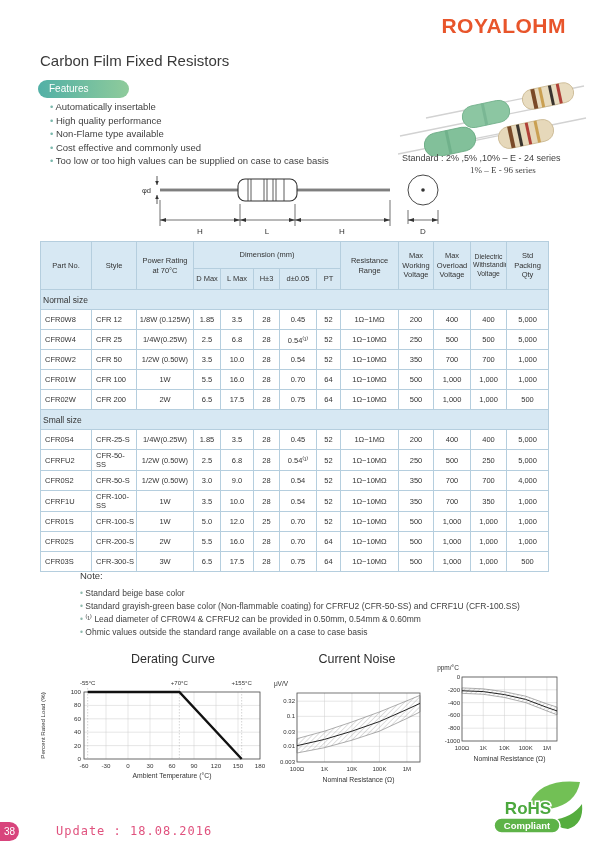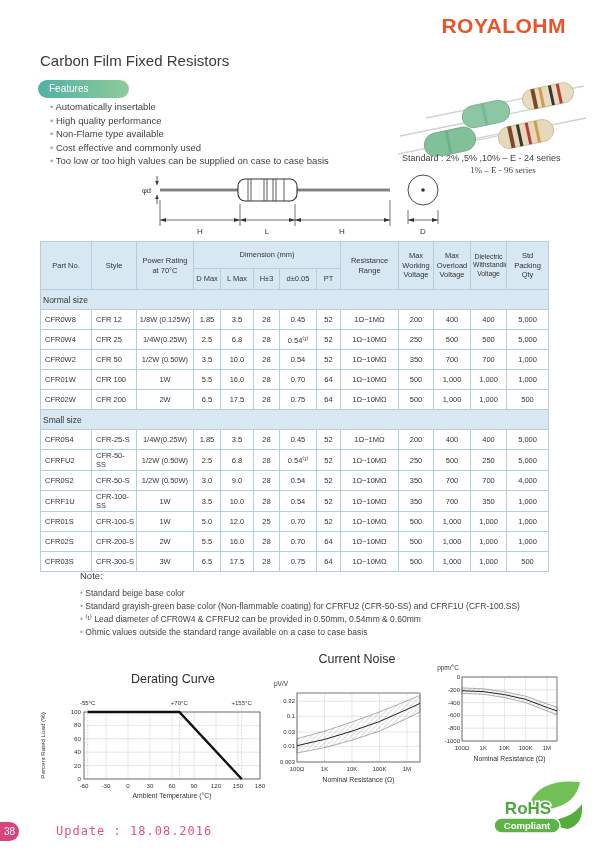--- a/index.html
+++ b/index.html
@@ -35,21 +35,21 @@
   .spec .al{text-align:left;padding-left:4px;}
   .spec .dw{font-size:6.8px;}
 
   .note-block{position:absolute;left:52px;top:570px;margin-left:28px;}
   .note-label{font-size:9.5px;color:#3a3a3a;margin-bottom:6px;}
   .note-list{margin:0;padding:0;list-style:none;font-size:8.5px;color:#3f3f3f;line-height:13px;}
   .note-list li::before{content:"• ";color:#8fb9ad;}
 
   .chart{position:absolute;}
   .chart-title{font-size:12.5px;color:#2e2e2e;text-align:center;height:16px;}
-  .chart-derating{left:36px;top:652px;width:244px;margin-top:20px;}
+  .chart-derating{left:36px;top:652px;width:244px;}
   .chart-derating .chart-title{padding-left:30px;}
   .chart-noise{left:265px;top:652px;width:170px;}
   .chart-noise .chart-title{padding-left:14px;}
   .chart-temp{left:432px;top:652px;width:156px;}
 
   .page-badge{position:absolute;left:0;top:822px;width:19px;height:19px;line-height:19px;
         background:#d8447c;border-radius:0 9.5px 9.5px 0;color:#fff;font-size:10px;text-align:center;}
   .update{position:absolute;left:56px;top:824px;font-family:"DejaVu Sans Mono",monospace;
         font-size:12px;color:#e0527e;letter-spacing:1px;}
   .website{position:absolute;left:150px;top:827px;width:210px;text-align:center;

